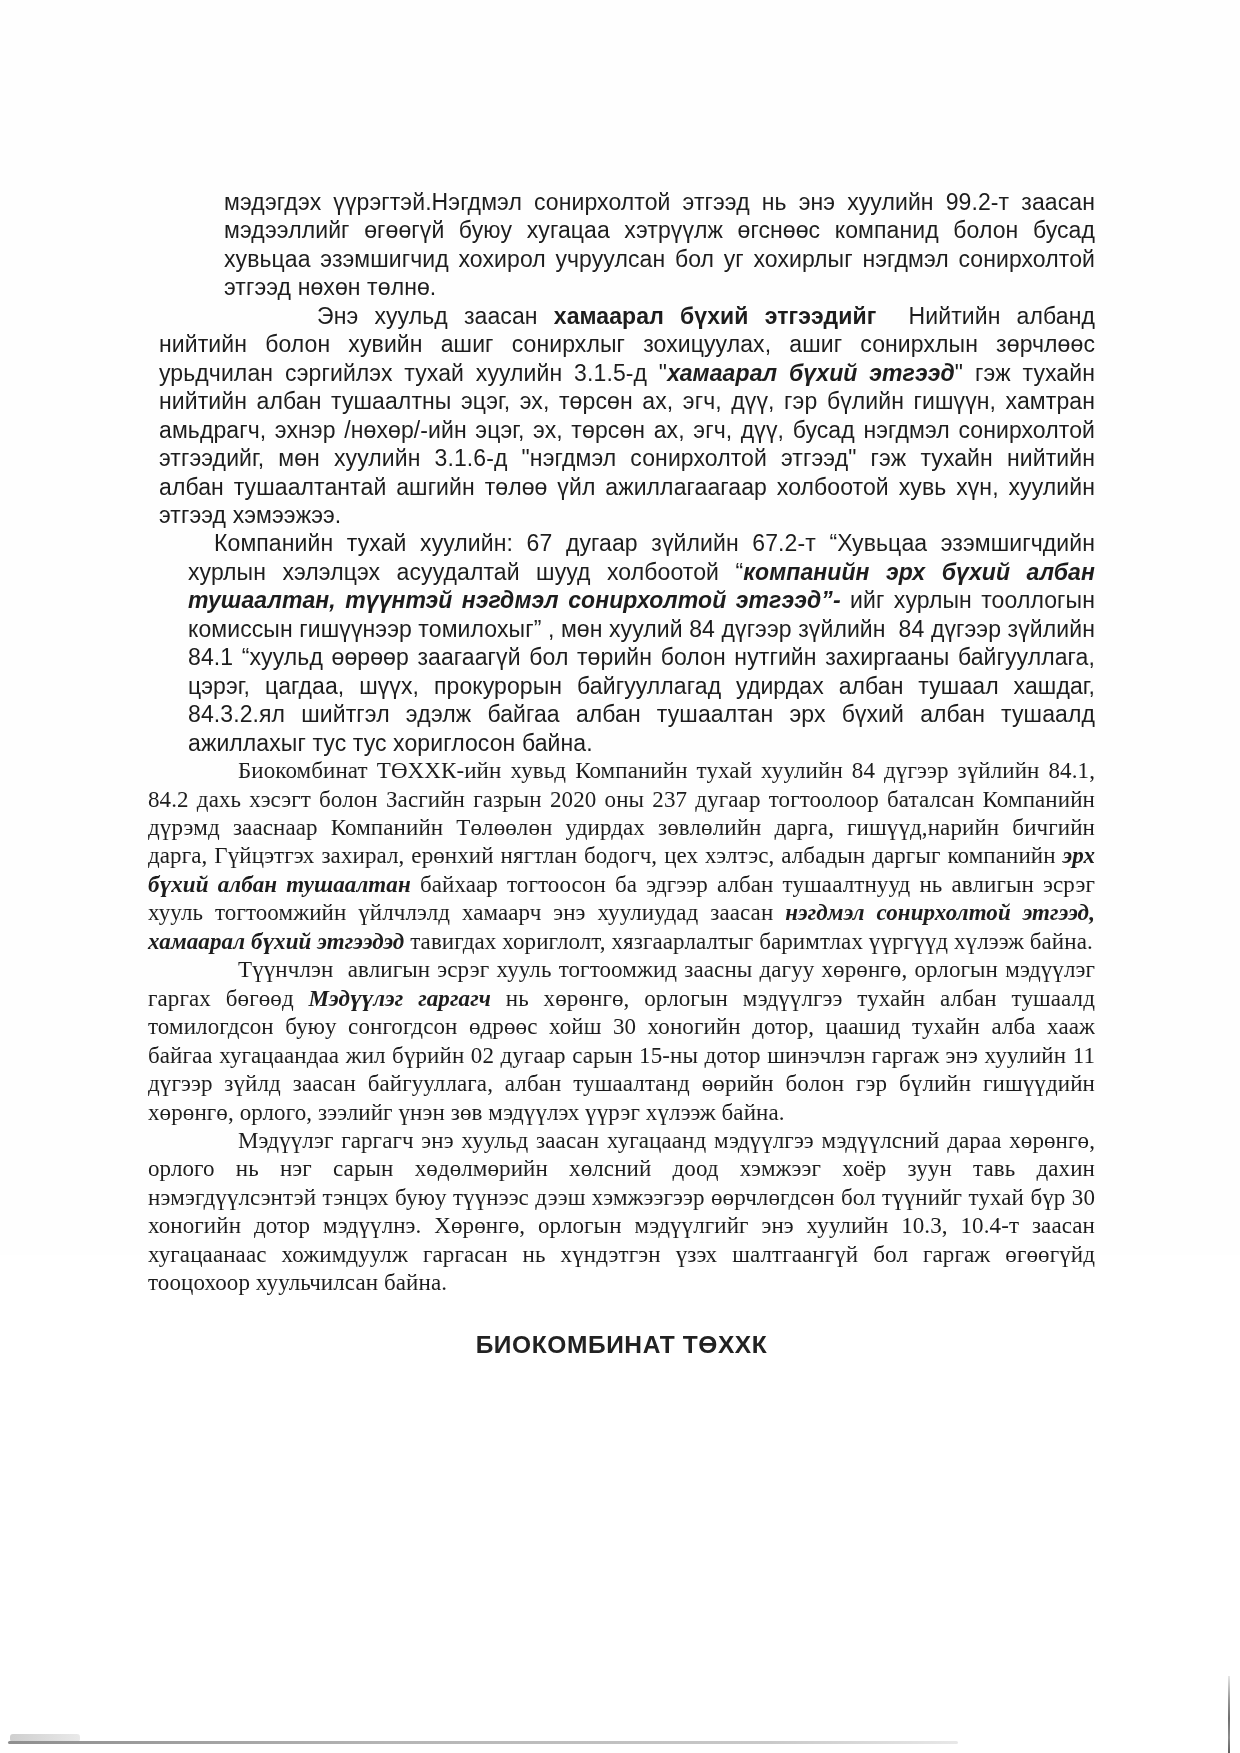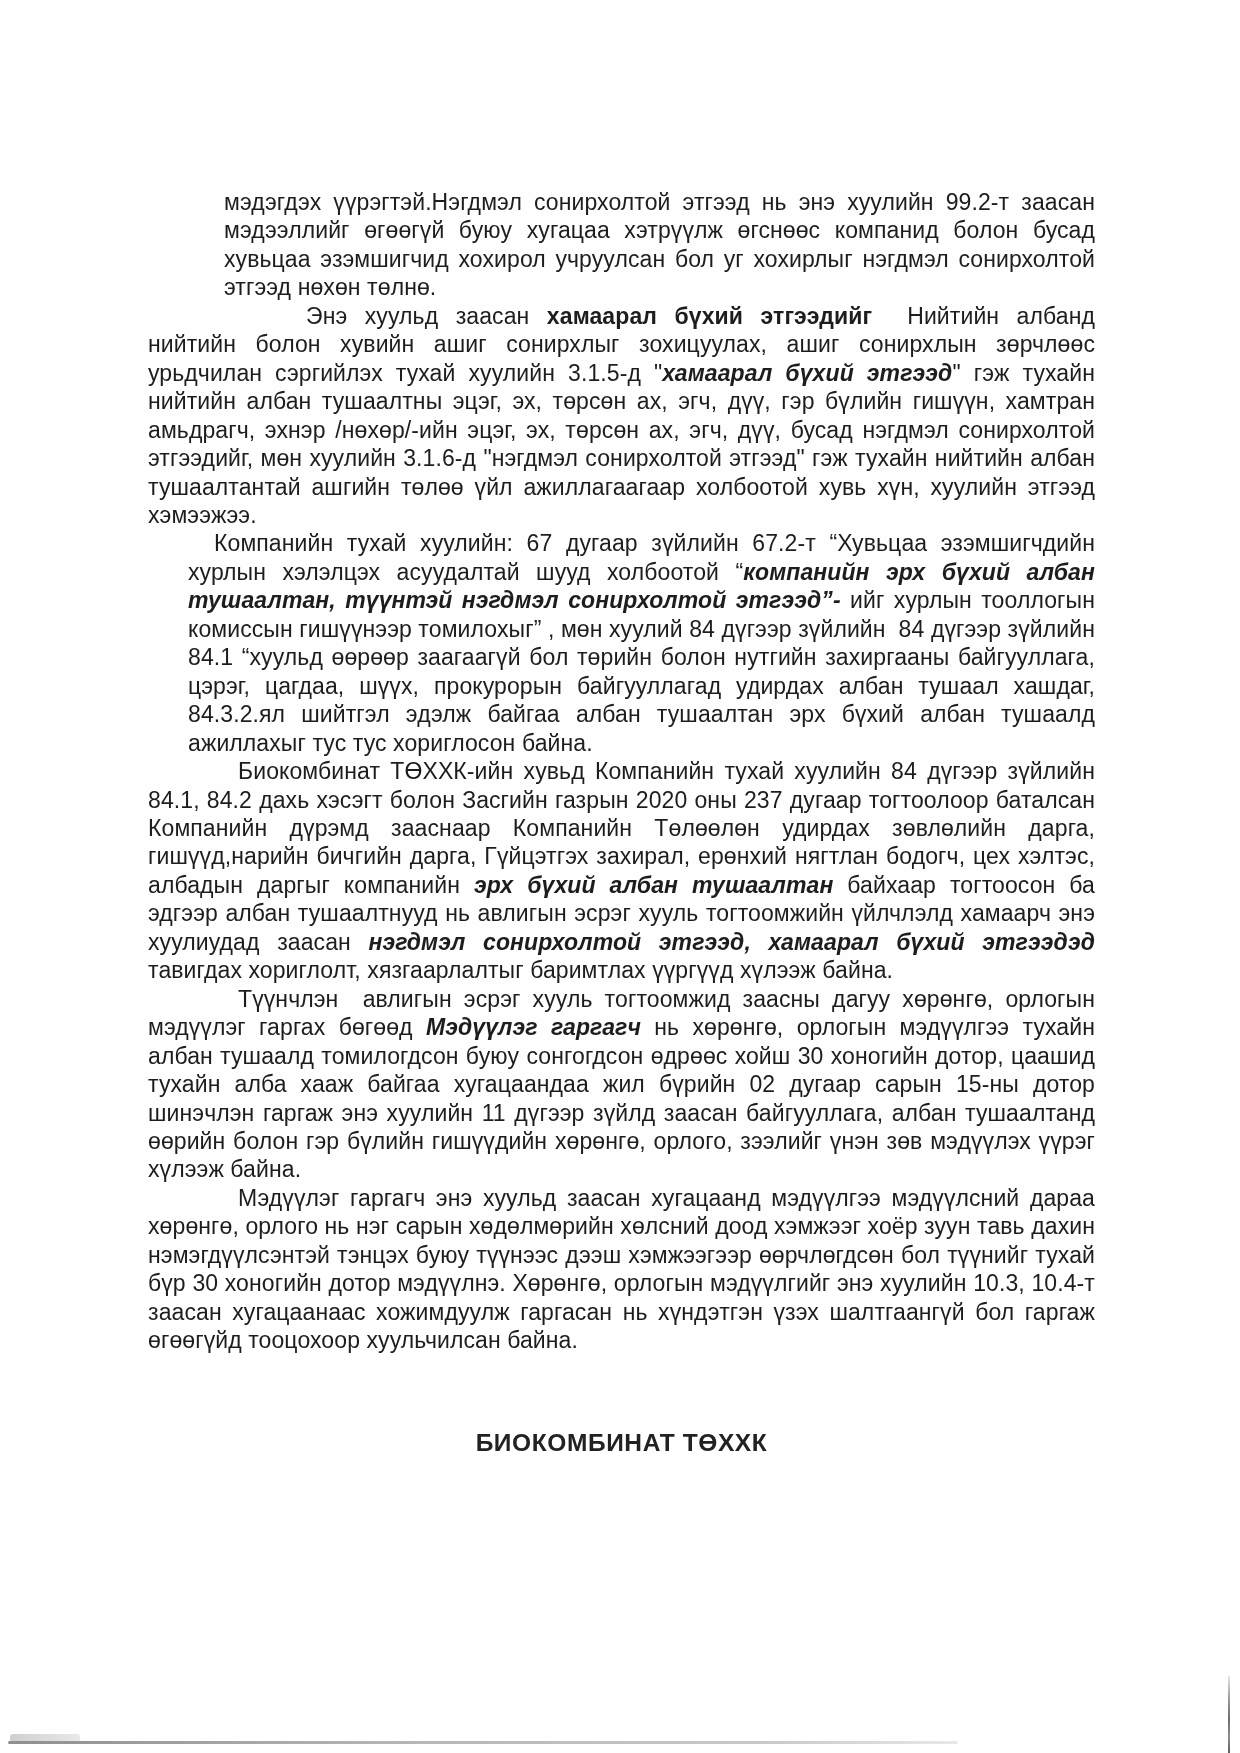--- a/index.html
+++ b/index.html
@@ -20,27 +20,27 @@
     width:947px;
     color:#1d1d1d;
     font-size:23px;
     line-height:28.45px;
     text-align:justify;
     letter-spacing:0.1px;
   }
   .para{margin:0;padding:0;}
   .para span{white-space:pre-wrap;}
   .v-cont{padding-left:76px;}   
-  .v-deep{text-indent:158px;}   
+  .v-deep{text-indent:158px;margin-left:11px;}   
   .v-small{text-indent:26px;margin-left:40px;}   
-  .v-norm{text-indent:90px;}    
+  .v-norm{text-indent:90px;font-family:Liberation Serif, serif;}    
   .b{font-weight:bold;}
   .i{font-style:italic;}
   .signature{
-    margin-top:74px;
+    margin-top:33px;
     text-align:center;
     font-weight:bold;
     font-size:24.5px;
     letter-spacing:0.6px;
     color:#222;
     text-indent:0;
   }
   
   .artifact-hline{
     position:absolute;

